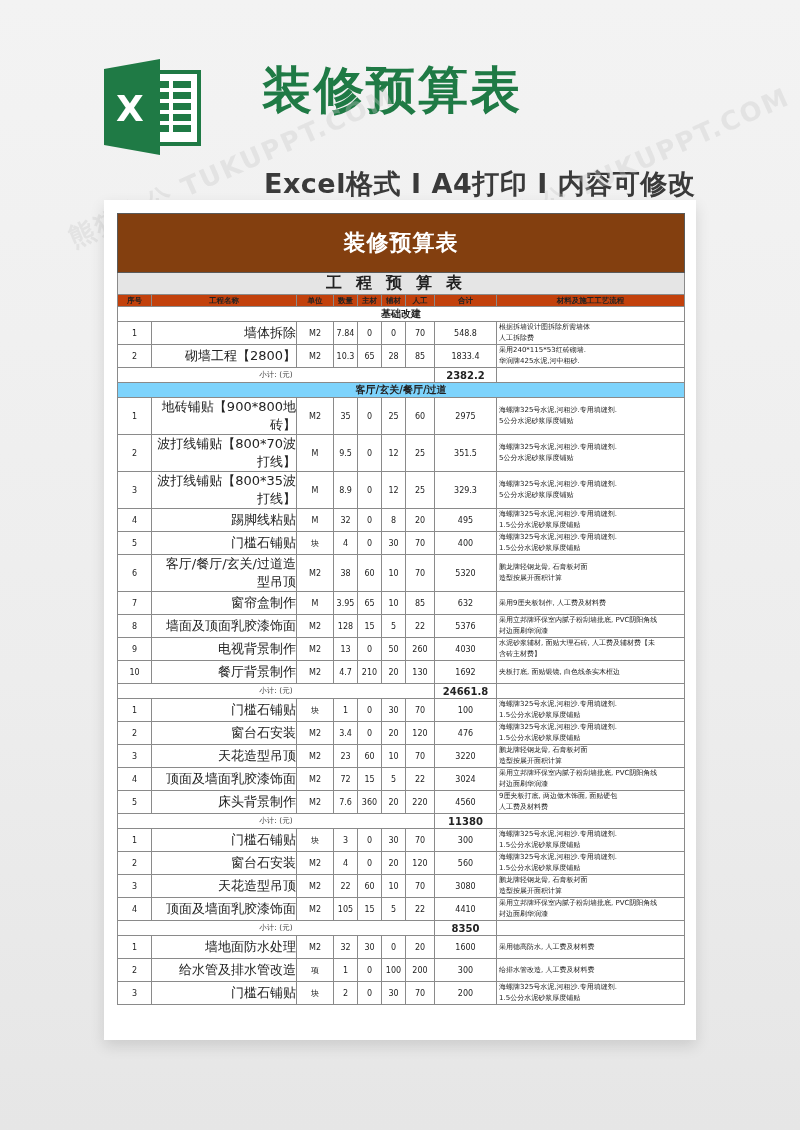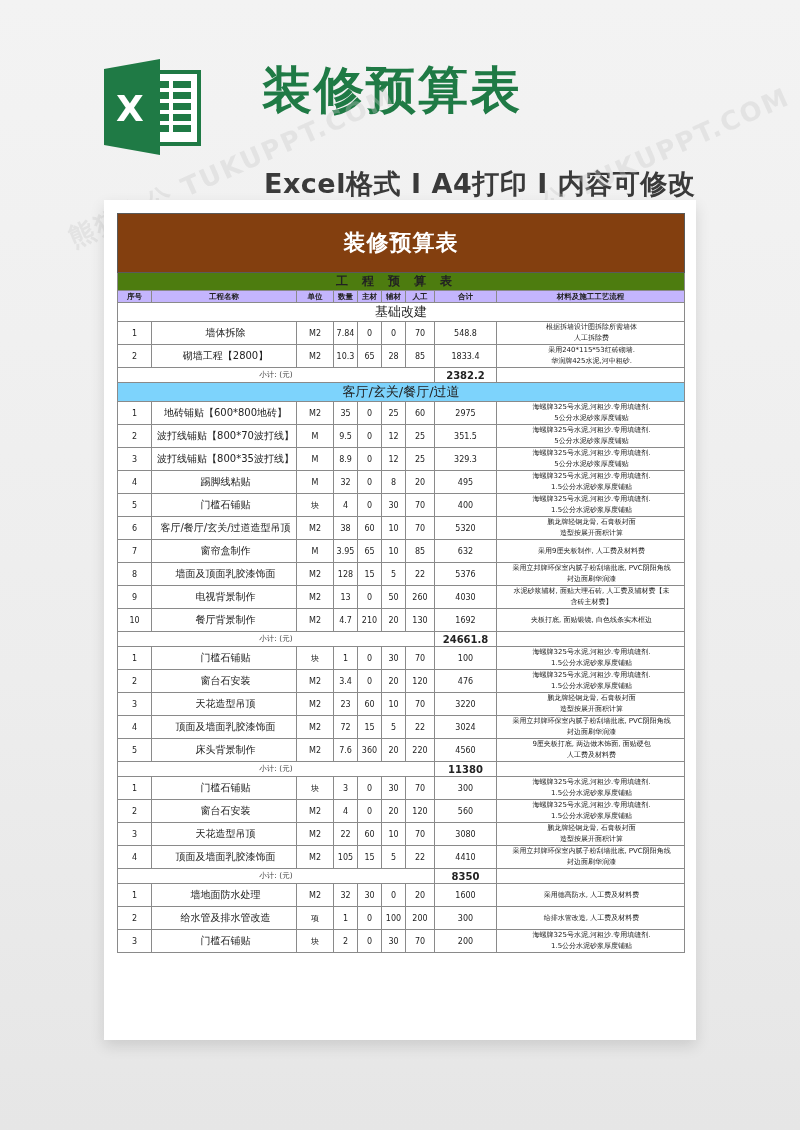--- a/index.html
+++ b/index.html
@@ -27,27 +27,27 @@
     position: absolute; left: 104px; top: 200px; width: 592px; height: 840px; background: #fff;
     box-shadow: 0 6px 14px rgba(0,0,0,0.12);
   }
   .sheet {
     position: absolute; left: 13px; top: 13px; width: 567px;
     border-collapse: collapse; table-layout: fixed;
     font-family: "DejaVu Sans", "Liberation Sans", sans-serif; color: #222;
   }
   .sheet td { border: 1px solid #8a8a8a; padding: 0; font-size: 8px; text-align: center; vertical-align: middle; overflow: hidden; }
   .title-row td { background: #833f0f; color: #fff; font-size: 22px; font-weight: bold; height: 58px; letter-spacing: 1px; border-color: #5a5a5a; }
-  .sub-row td { background: #4d7c0f; font-size: 12px; font-weight: bold; height: 17px; letter-spacing: 14px; }
-  .head-row td { background: #c4b5fd; font-size: 7.5px; font-weight: bold; height: 11px; }
-  .sec-row td { font-size: 13px; font-weight: normal; height: 13px; }
+  .sub-row td { background: #e5e5e5; font-size: 16px; font-weight: bold; height: 17px; letter-spacing: 14px; }
+  .head-row td { background: #c2410c; font-size: 7.5px; font-weight: bold; height: 11px; }
+  .sec-row td { font-size: 10px; font-weight: bold; height: 13px; }
   .sec-row.peach td { background: #7dd3fc; }
   .data-row td { height: 22px; }
-  .data-row td.name { text-align: center; padding-left: 3px; font-size: 10px; }
-  .data-row td.note { text-align: center; padding-left: 2px; font-size: 7px; line-height: 11px; white-space: pre-line; }
+  .data-row td.name { text-align: right; padding-left: 3px; font-size: 13px; }
+  .data-row td.note { text-align: left; padding-left: 2px; font-size: 7px; line-height: 11px; white-space: pre-line; }
   .sub-total td { height: 14px; }
   .sub-total td.lbl { font-size: 7.5px; color: #444; }
   .sub-total td.sum { font-weight: bold; font-size: 10px; }
 </style>
 </head>
 <body>
 
 <div class="banner">
   <svg class="logo" viewBox="0 0 100 100">
     <rect x="45" y="15" width="52" height="72" fill="#ffffff" stroke="#1f7a45" stroke-width="4"></rect>
@@ -136,21 +136,21 @@
         <tr class="sub-total">
           <td colspan="7" class="lbl">小计:  (元)</td>
           <td class="sum">2382.2</td>
           <td></td>
         </tr>
         <tr class="sec-row peach">
           <td colspan="9">客厅/玄关/餐厅/过道</td>
         </tr>
         <tr class="data-row">
           <td>1</td>
-          <td class="name">地砖铺贴【600*800地砖】</td>
+          <td class="name">地砖铺贴【900*800地砖】</td>
           <td>M2</td>
           <td>35</td>
           <td>0</td>
           <td>25</td>
           <td>60</td>
           <td>2975</td>
           <td class="note">海螺牌325号水泥,河粗沙.专用填缝剂.
 5公分水泥砂浆厚度铺贴</td>
         </tr>
         <tr class="data-row">

